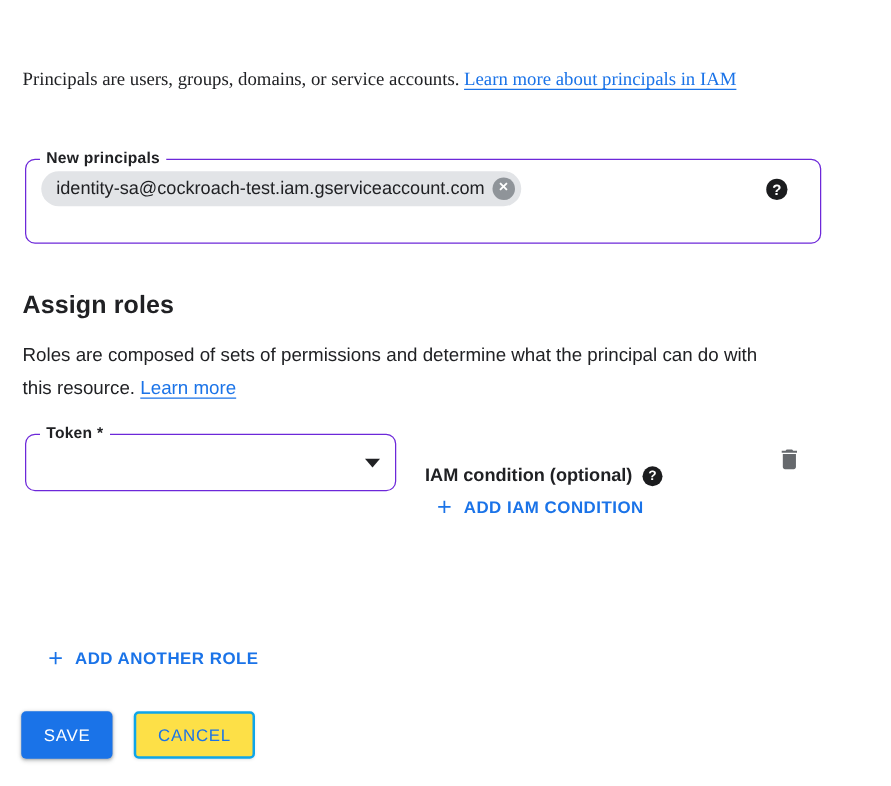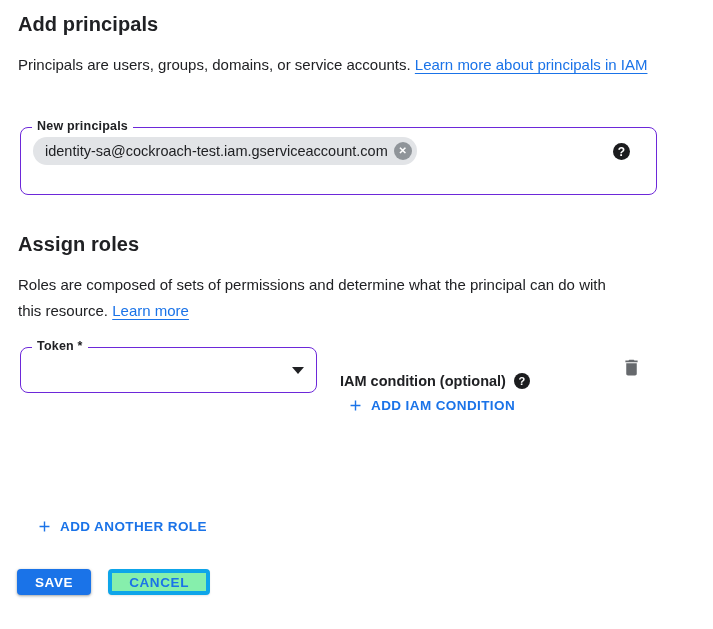--- a/index.html
+++ b/index.html
@@ -6,21 +6,21 @@
   .screen{position:relative;width:713px;height:629px;background:#ffffff;
           font-family:"Liberation Sans", sans-serif;color:#202124;overflow:hidden;}
   .screen *{box-sizing:border-box;}
 
   .page-title{position:absolute;left:18px;top:13px;margin:0;font-size:20px;
               font-weight:700;letter-spacing:.1px;color:#202124;}
   .section-title{position:absolute;left:18px;top:233px;margin:0;font-size:20px;
               font-weight:700;letter-spacing:.1px;color:#202124;}
 
   .desc{position:absolute;margin:0;font-size:15px;line-height:25.5px;color:#202124;}
-  .desc-1{left:18px;top:52px;width:656px;}
+  .desc-1{left:18px;top:52px;width:656px;font-family:Liberation Serif, serif;}
   .desc-2{left:18px;top:272px;width:614px;}
   a.link{color:#1a73e8;text-decoration:underline;text-underline-offset:3px;cursor:pointer;}
 
   .fieldset{position:absolute;border:1px solid #6d28d9;border-radius:8px;background:#fff;}
   .f-principals{left:20px;top:127px;width:637px;height:68px;}
   .f-role{left:20px;top:347px;width:297px;height:46px;cursor:pointer;}
   .legend{position:absolute;top:-9px;left:11px;background:#fff;padding:0 5px;
           font-size:12.5px;font-weight:700;letter-spacing:.2px;color:#202124;white-space:nowrap;}
 
   .chip{position:absolute;left:12px;top:9px;height:28px;display:inline-flex;align-items:center;
@@ -52,33 +52,32 @@
             padding:0;cursor:pointer;font-family:inherit;white-space:nowrap;margin-top:25px;}
   .add-iam{position:absolute;left:347px;top:372px;}
   .add-role{position:absolute;left:36px;top:493px;}
   .plus-svg{width:17px;height:17px;fill:#1a73e8;display:block;}
 
   .trash-btn{position:absolute;left:619px;top:355px;background:none;border:none;
              padding:2px;cursor:pointer;}
   .trash-svg{width:21px;height:21px;fill:#66696d;display:block;}
 
   .actions{position:absolute;left:17px;top:569px;display:flex;gap:17px;}
-  .btn{height:26px;border-radius:4px;font-size:13.5px;font-weight:700;letter-spacing:.6px;
+  .btn{height:38px;border-radius:4px;font-size:13.5px;font-weight:400;letter-spacing:.6px;
        cursor:pointer;font-family:inherit;display:flex;align-items:center;}
   .btn-save{background:#1a73e8;color:#fff;border:none;padding:0 18px;
        box-shadow:0 1px 2px rgba(60,64,67,.3),0 1px 3px 1px rgba(60,64,67,.15);}
-  .btn-cancel{background:#86efac;color:#1a73e8;border:4px solid #0ea5e9;padding:0 17px;
+  .btn-cancel{background:#fde047;color:#1a73e8;border:2px solid #0ea5e9;padding:0 17px;
        box-shadow:0 1px 2px rgba(60,64,67,.12);}
 </style>
 </head>
 <body>
 
 <div class="screen">
 
-  <h1 class="page-title">Add principals</h1>
 
   <p class="desc desc-1"><span>Principals are users, groups, domains, or service accounts. </span><a class="link">Learn more about principals in IAM</a></p>
 
   <div class="fieldset f-principals">
     <span class="legend">New principals</span>
     <div class="chip">
       <span class="chip-text">identity-sa@cockroach-test.iam.gserviceaccount.com</span>
       <span class="chip-x">✕</span>
     </div>
     <span class="help-badge hp-principals">?</span>

